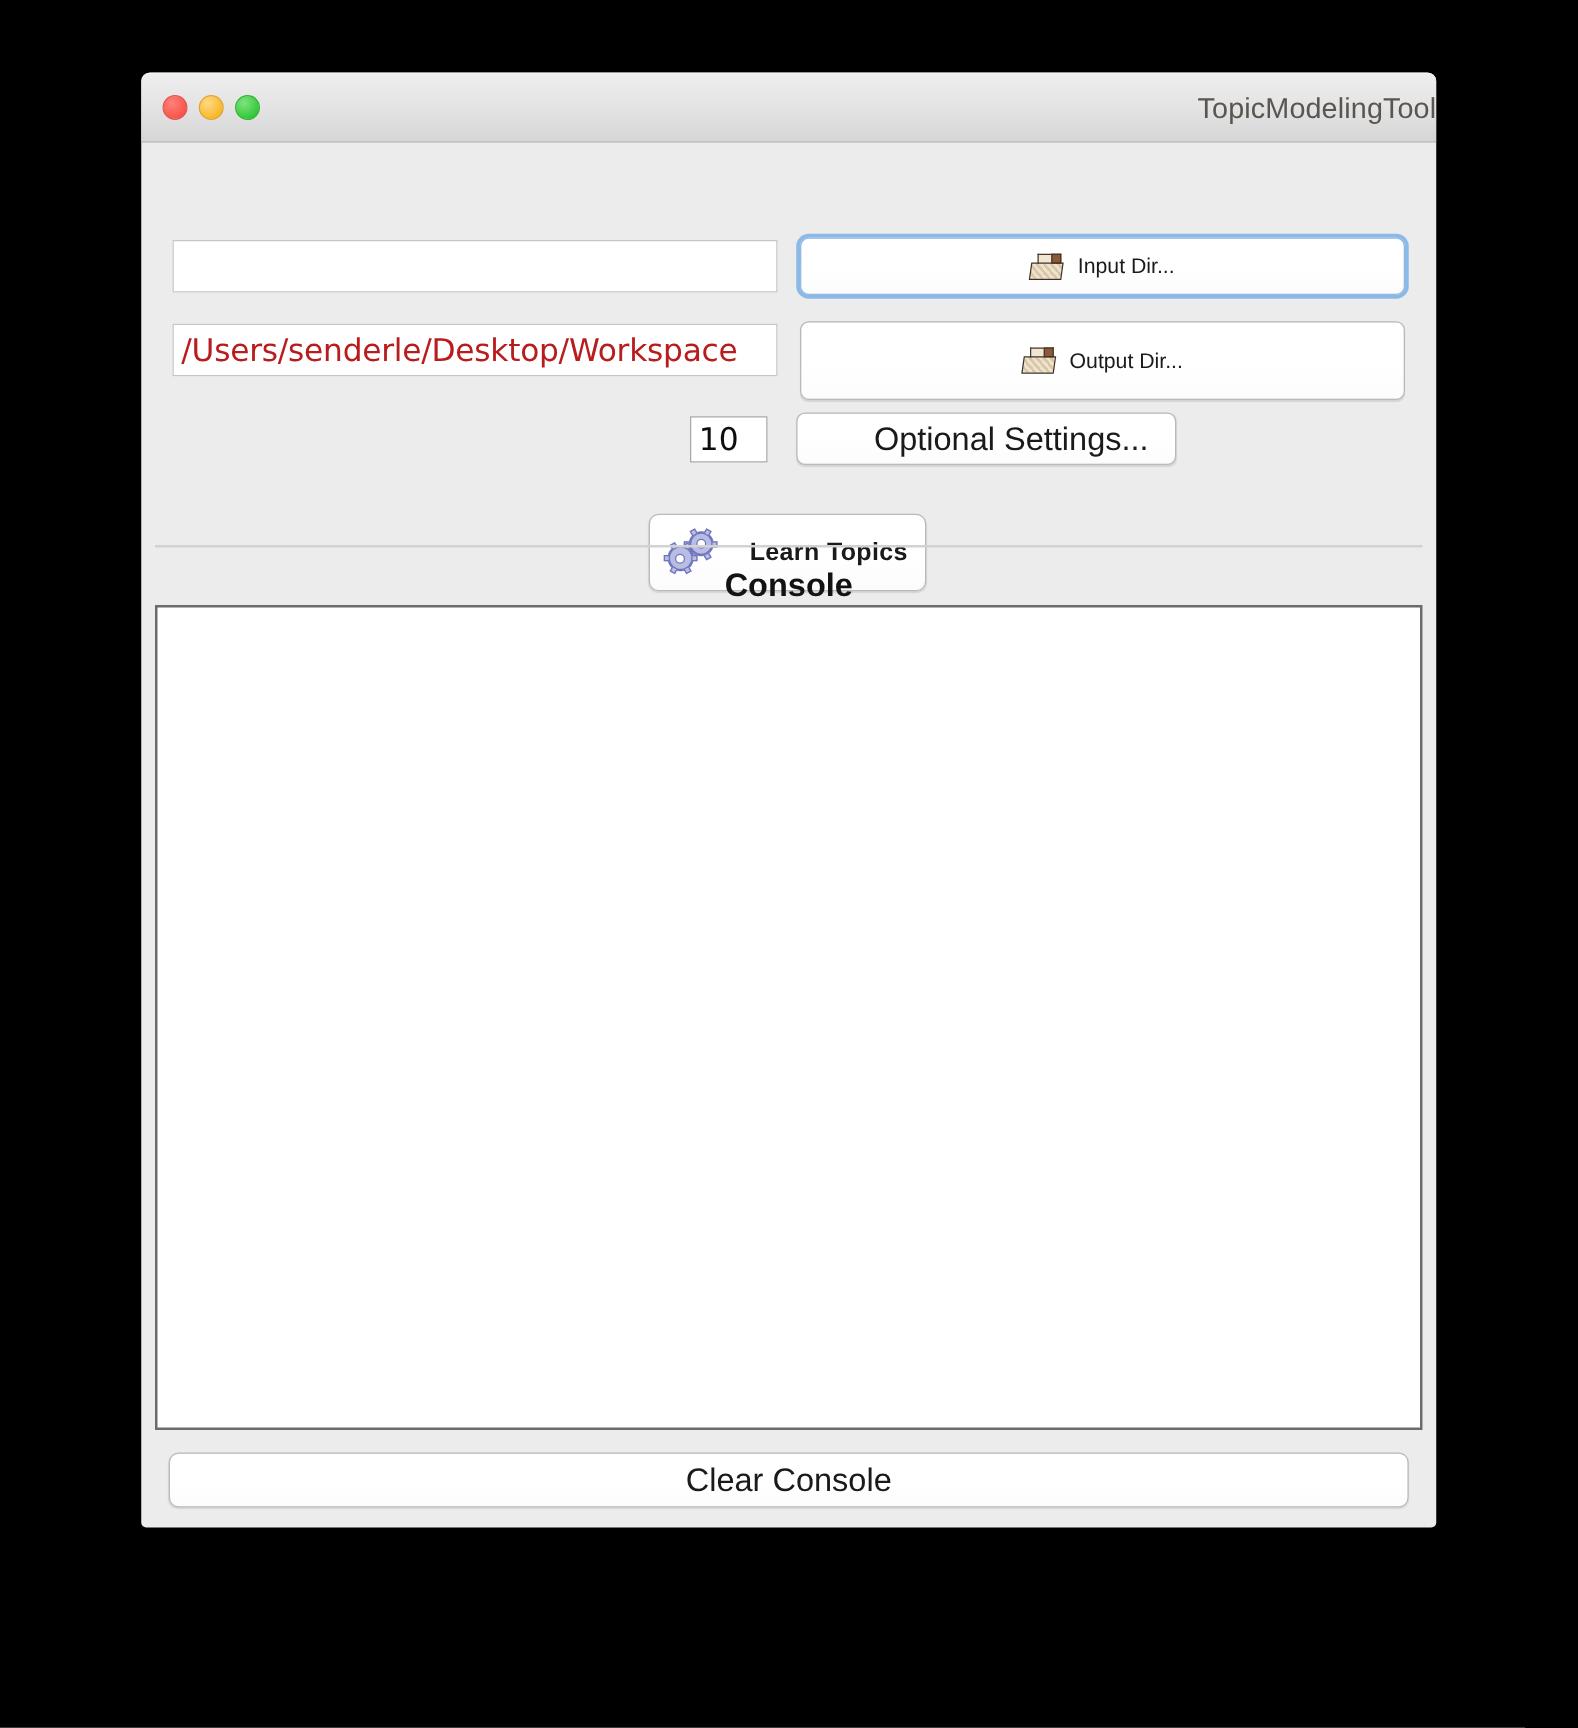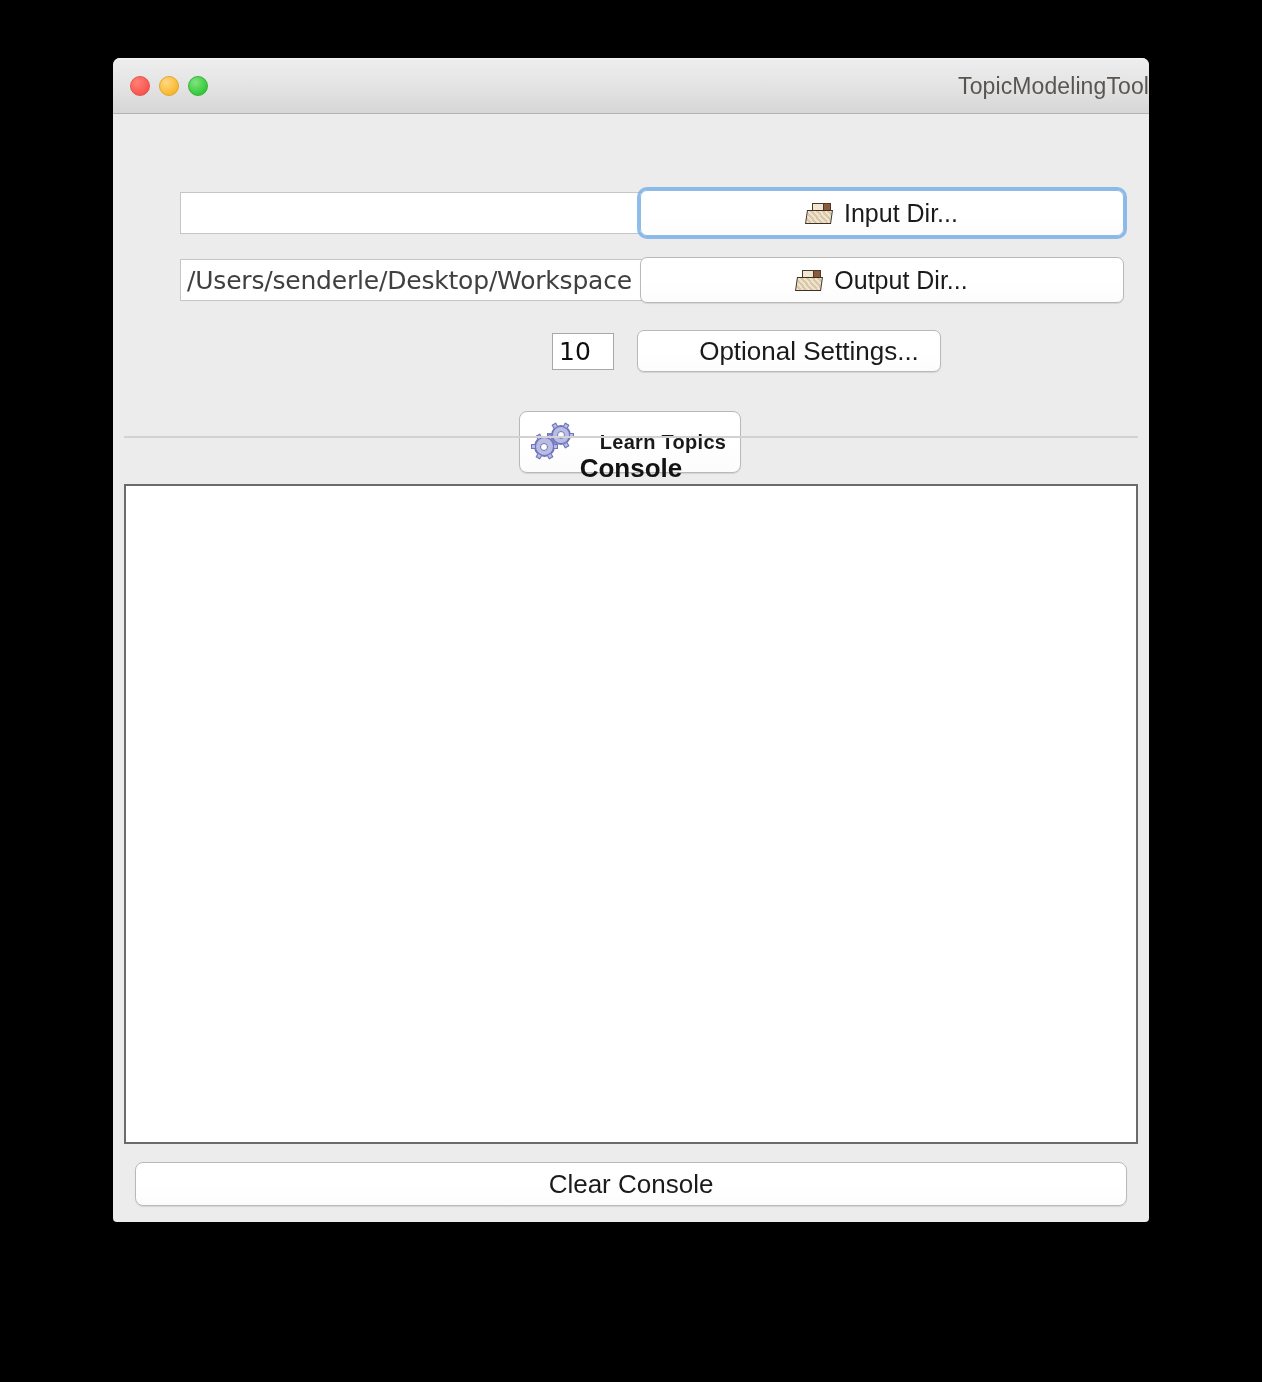--- a/index.html
+++ b/index.html
@@ -69,54 +69,53 @@
     position: relative;
     height: 380px;
   }
 
   .text-field {
     position: absolute;
     background: #ffffff;
     border: 1px solid #c6c6c6;
     box-sizing: border-box;
     font-size: 25px;
-    color: #404040;
+    color: #b91c1c;
     padding: 0 6px;
     display: flex;
     align-items: center;
     white-space: nowrap;
     overflow: hidden;
     font-family: "DejaVu Sans", sans-serif;
     letter-spacing: -0.2px;
-    margin-left: 42px;
   }
   #input-dir-field  { left: 25px;  top: 78px;  width: 484px; height: 42px; }
   #output-dir-field { left: 25px;  top: 145px; width: 484px; height: 42px; }
 
   .aqua-button {
     position: absolute;
     background: linear-gradient(to bottom, #ffffff 0%, #ffffff 52%, #fcfcfc 100%);
     border: 1px solid #b9b9b9;
     border-radius: 7px;
     box-shadow: 0 1px 1px rgba(0,0,0,0.10);
     box-sizing: border-box;
     display: flex;
     align-items: center;
     justify-content: center;
-    font-size: 25px;
+    font-size: 17px;
     color: #1a1a1a;
     cursor: default;
     user-select: none;
   }
   .aqua-button.focused {
     border-color: #8fb9e8;
     box-shadow: 0 0 0 3px rgba(122,176,232,0.85), 0 1px 1px rgba(0,0,0,0.08);
   }
   #input-dir-button  { left: 527px; top: 76px;  width: 484px; height: 46px; }
-  #output-dir-button { left: 527px; top: 143px; width: 484px; height: 46px; }
+  #output-dir-button { left: 527px; top: 143px; width: 484px; height: 63px; }
 
   .btn-label { margin-left: 12px; }
 
   
   .folder-icon {
     width: 26px;
     height: 21px;
     position: relative;
     flex: 0 0 auto;
   }

